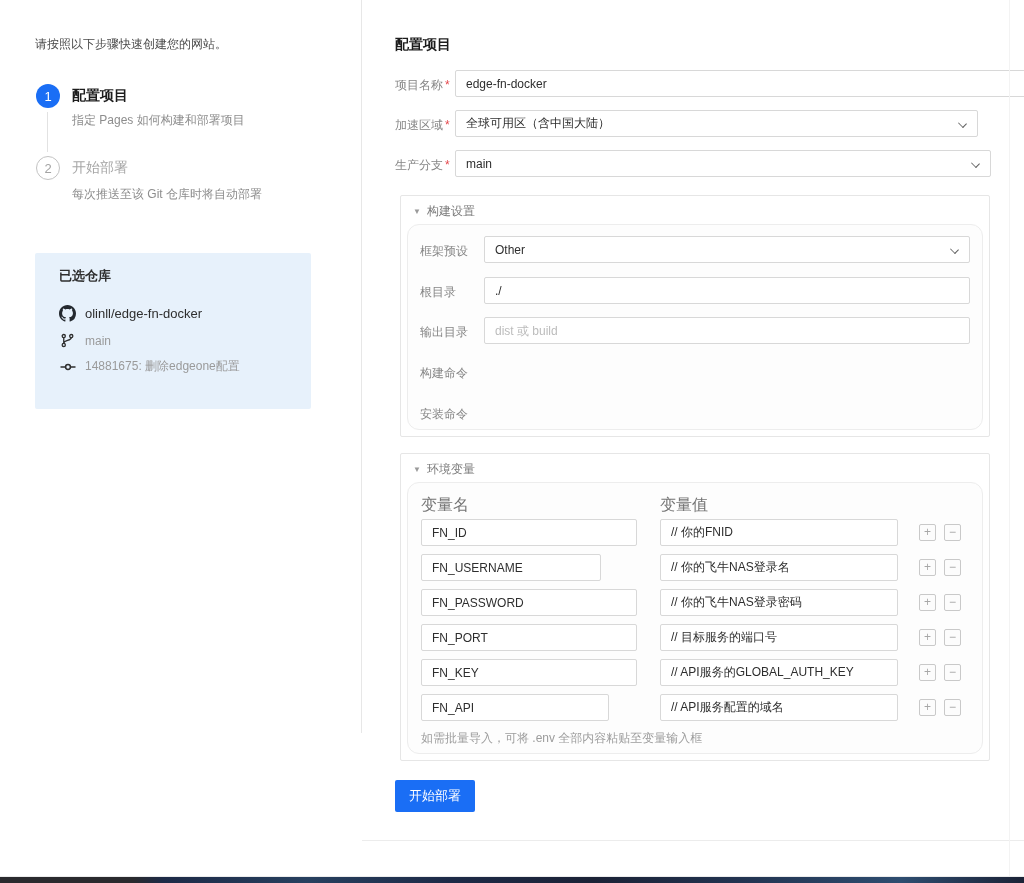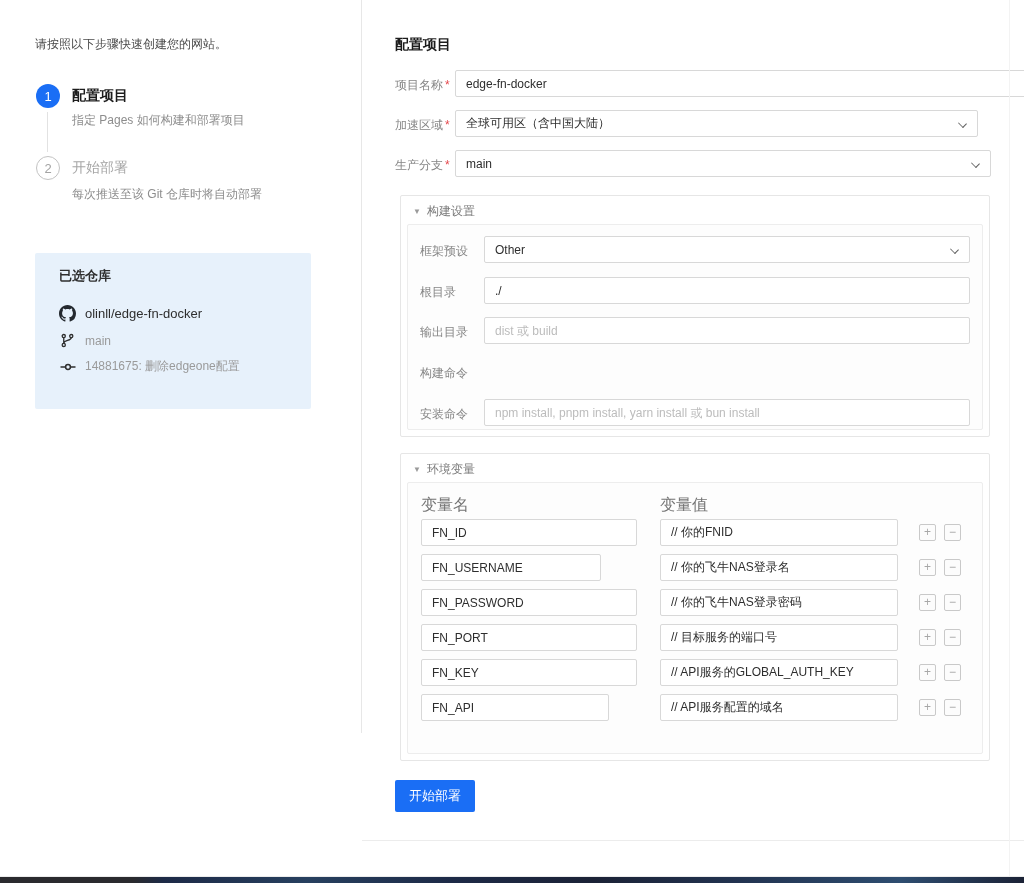--- a/index.html
+++ b/index.html
@@ -46,21 +46,21 @@
   .chev { position:absolute; right:11px; top:9px; width:7px; height:7px;
     border-right:1.5px solid #5f5f5f; border-bottom:1.5px solid #5f5f5f;
     transform:rotate(45deg) scaleY(0.8); }
 
   .section-box { position:absolute; left:400px; width:590px; border:1px solid #e6e6e6;
     border-radius:2px; background:#fff; }
   .section-head { position:absolute; left:12px; top:7px; font-size:12px; color:#7a7a7a;
     display:flex; align-items:center; gap:6px; cursor:pointer; }
   .tri { font-size:8px; color:#9a9a9a; }
   .section-inner { position:absolute; left:6px; right:6px; bottom:6px; top:28px;
-    border:1px solid #ededed; border-radius:2px; background:#fdfdfd; }
+    border:1px solid #ededed; border-radius:12px; background:#fdfdfd; }
   .inner-label { position:absolute; font-size:12px; color:#868686; white-space:nowrap; }
 
   .col-head { position:absolute; font-size:16px; color:#737373; }
 
   .sq-btn { position:absolute; width:17px; height:17px; border:1px solid #c9c9c9; border-radius:2px;
     background:#fcfcfc; color:#a7a7a7; font-size:12px; line-height:15px; text-align:center; cursor:pointer; }
 
   .hint { position:absolute; font-size:12px; color:#9c9c9c; }
 
   .deploy-btn { position:absolute; left:395px; top:780px; width:80px; height:32px;
@@ -166,23 +166,20 @@
     </div>
 
     <div class="inner-label" style="left:12px; top:99px;">输出目录</div>
     <div class="tbox" style="left:76px; top:92px; width:486px;">
       <input type="text" placeholder="dist 或 build" style="">
     </div>
 
     <div class="inner-label" style="left:12px; top:140px;">构建命令</div>
 
     <div class="inner-label" style="left:12px; top:181px;">安装命令</div>
-    <div class="tbox" style="left:76px; top:174px; width:486px;">
-      <input type="text" placeholder="npm install, pnpm install, yarn install 或 bun install" style="">
-    </div>
   </div>
 </div>
 
 <div class="section-box" style="top:453px; height:308px;">
   <div class="section-head">
     <span class="tri">▼</span>
     <span>环境变量</span>
   </div>
   <div class="section-inner">
     <div class="col-head" style="left:13px; top:12px;">变量名</div>
@@ -223,20 +220,21 @@
       <div class="sq-btn" style="left:536px; top:181px;">−</div>
     </div>
 
     <div>
       <div class="tbox" style="left:13px; top:211px; width:188px;"><input type="text" value="FN_API" style=""></div>
       <div class="tbox" style="left:252px; top:211px; width:238px;"><input type="text" value="// API服务配置的域名" style=""></div>
       <div class="sq-btn" style="left:511px; top:216px;">+</div>
       <div class="sq-btn" style="left:536px; top:216px;">−</div>
     </div>
 
+    <div class="hint" style="left:13px; top:247px;">如需批量导入，可将 .env 全部内容粘贴至变量输入框</div>
   </div>
 </div>
 
 <button class="deploy-btn">开始部署</button>
 
 <div class="right-bottom-line"></div>
 <div class="faint-vline"></div>
 <div class="page-bottom-line"></div>
 <div class="taskbar"></div>
 

